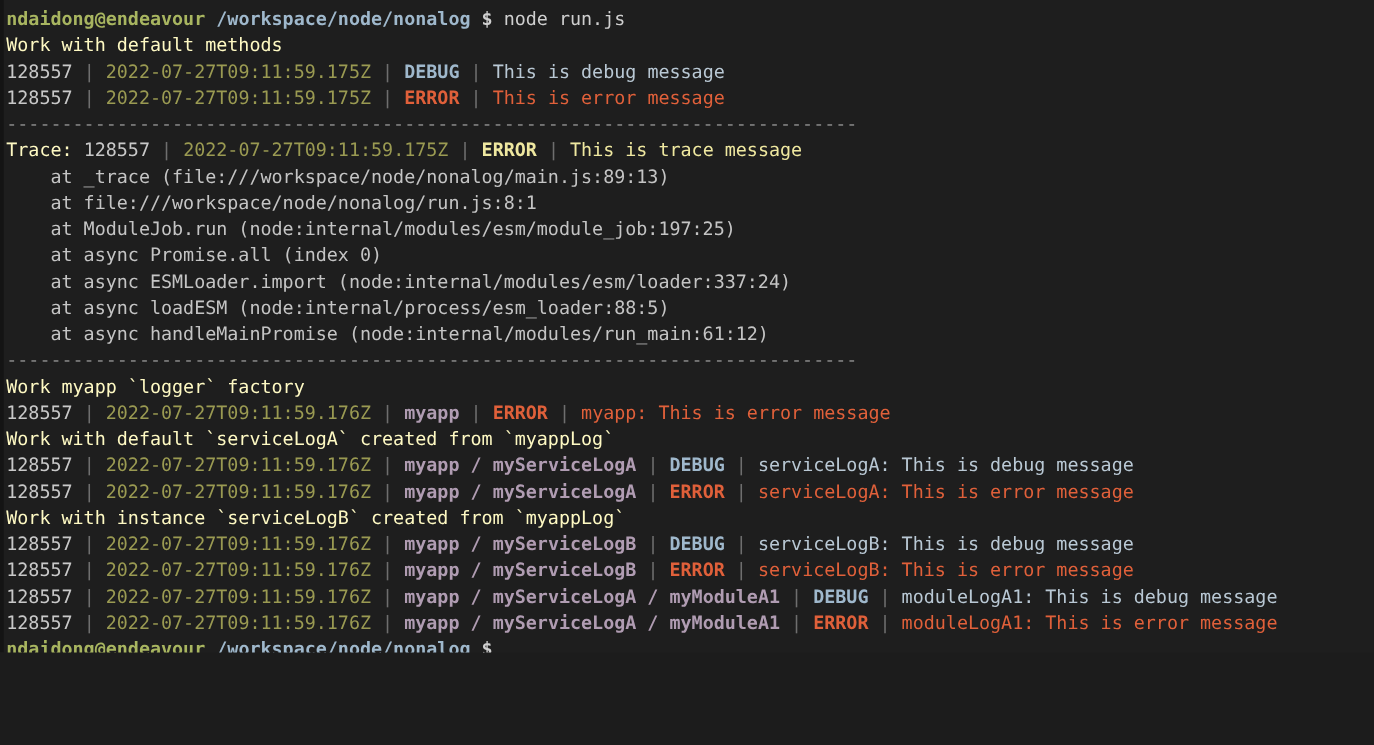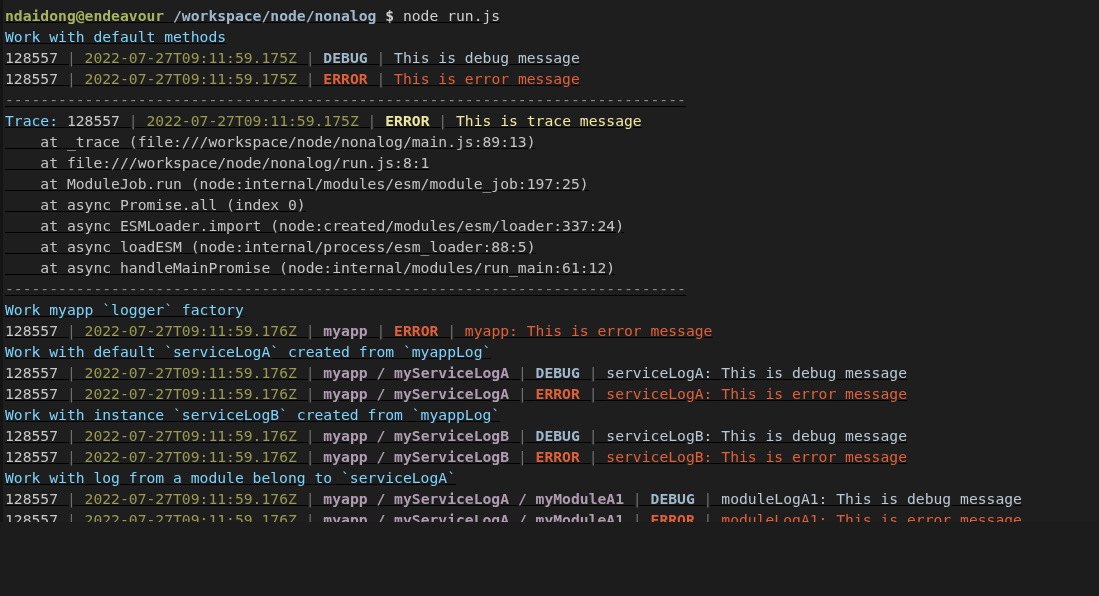--- a/index.html
+++ b/index.html
@@ -14,21 +14,20 @@
     overflow: hidden;
     font-family: "DejaVu Sans Mono", "Liberation Mono", monospace;
   }
   #terminal {
     position: relative;
     width: 1099px;
     height: 522px;
     background: #1e1e1e;
     padding: 5px 0 0 5px;
     overflow: hidden;
-    text-decoration: underline;
   }
   #terminal::before {
     content: "";
     position: absolute;
     left: 0; top: 0; bottom: 0;
     width: 3px;
     background: #141414;
   }
   #lines {
     position: relative;
@@ -38,21 +37,21 @@
     height: 21px;
     line-height: 21px;
     font-size: 14.7px;
     letter-spacing: 0px;
     white-space: pre;
     color: #cfcfcf;
   }
   .seg { white-space: pre; }
 
   
-  .c-plain   { color: #7dd3fc; }
+  .c-plain   { color: #fef9c3; }
   .c-pid     { color: #c8c8c8; }
   .c-pipe    { color: #6e6e6e; }
   .c-ts      { color: #9a9a52; }
   .c-debug   { color: #9fb8cc; font-weight: bold; margin-top: 20px; }
   .c-error   { color: #e0603a; font-weight: bold; }
   .c-trace   { color: #efe8a0; font-weight: bold; }
   .c-tracemsg{ color: #efe8a0; }
   .c-msg     { color: #b9c8d4; margin-top: 18px; }
   .c-errmsg  { color: #e0603a; }
   .c-ns      { color: #b09cb2; font-weight: bold; }
@@ -71,30 +70,29 @@
       <div class="line"><span class="seg c-user">ndaidong@endeavour</span><span class="seg c-plain"> </span><span class="seg c-path">/workspace/node/nonalog</span><span class="seg c-plain"> </span><span class="seg c-dollar">$</span><span class="seg c-cmd"> node run.js</span></div>
       <div class="line"><span class="seg c-plain">Work with default methods</span></div>
       <div class="line"><span class="seg c-pid">128557</span><span class="seg c-pipe"> | </span><span class="seg c-ts">2022-07-27T09:11:59.175Z</span><span class="seg c-pipe"> | </span><span class="seg c-debug">DEBUG</span><span class="seg c-pipe"> | </span><span class="seg c-msg">This is debug message</span></div>
       <div class="line"><span class="seg c-pid">128557</span><span class="seg c-pipe"> | </span><span class="seg c-ts">2022-07-27T09:11:59.175Z</span><span class="seg c-pipe"> | </span><span class="seg c-error">ERROR</span><span class="seg c-pipe"> | </span><span class="seg c-errmsg">This is error message</span></div>
       <div class="line"><span class="seg c-sep">-----------------------------------------------------------------------------</span></div>
       <div class="line"><span class="seg c-plain">Trace: </span><span class="seg c-pid">128557</span><span class="seg c-pipe"> | </span><span class="seg c-ts">2022-07-27T09:11:59.175Z</span><span class="seg c-pipe"> | </span><span class="seg c-trace">ERROR</span><span class="seg c-pipe"> | </span><span class="seg c-tracemsg">This is trace message</span></div>
       <div class="line"><span class="seg c-stack">    at _trace (file:///workspace/node/nonalog/main.js:89:13)</span></div>
       <div class="line"><span class="seg c-stack">    at file:///workspace/node/nonalog/run.js:8:1</span></div>
       <div class="line"><span class="seg c-stack">    at ModuleJob.run (node:internal/modules/esm/module_job:197:25)</span></div>
       <div class="line"><span class="seg c-stack">    at async Promise.all (index 0)</span></div>
-      <div class="line"><span class="seg c-stack">    at async ESMLoader.import (node:created/modules/esm/loader:337:24)</span></div>
+      <div class="line"><span class="seg c-stack">    at async ESMLoader.import (node:internal/modules/esm/loader:337:24)</span></div>
       <div class="line"><span class="seg c-stack">    at async loadESM (node:internal/process/esm_loader:88:5)</span></div>
       <div class="line"><span class="seg c-stack">    at async handleMainPromise (node:internal/modules/run_main:61:12)</span></div>
       <div class="line"><span class="seg c-sep">-----------------------------------------------------------------------------</span></div>
       <div class="line"><span class="seg c-plain">Work myapp `logger` factory</span></div>
       <div class="line"><span class="seg c-pid">128557</span><span class="seg c-pipe"> | </span><span class="seg c-ts">2022-07-27T09:11:59.176Z</span><span class="seg c-pipe"> | </span><span class="seg c-ns">myapp</span><span class="seg c-pipe"> | </span><span class="seg c-error">ERROR</span><span class="seg c-pipe"> | </span><span class="seg c-errmsg">myapp: This is error message</span></div>
       <div class="line"><span class="seg c-plain">Work with default `serviceLogA` created from `myappLog`</span></div>
       <div class="line"><span class="seg c-pid">128557</span><span class="seg c-pipe"> | </span><span class="seg c-ts">2022-07-27T09:11:59.176Z</span><span class="seg c-pipe"> | </span><span class="seg c-ns">myapp / myServiceLogA</span><span class="seg c-pipe"> | </span><span class="seg c-debug">DEBUG</span><span class="seg c-pipe"> | </span><span class="seg c-msg">serviceLogA: This is debug message</span></div>
       <div class="line"><span class="seg c-pid">128557</span><span class="seg c-pipe"> | </span><span class="seg c-ts">2022-07-27T09:11:59.176Z</span><span class="seg c-pipe"> | </span><span class="seg c-ns">myapp / myServiceLogA</span><span class="seg c-pipe"> | </span><span class="seg c-error">ERROR</span><span class="seg c-pipe"> | </span><span class="seg c-errmsg">serviceLogA: This is error message</span></div>
       <div class="line"><span class="seg c-plain">Work with instance `serviceLogB` created from `myappLog`</span></div>
       <div class="line"><span class="seg c-pid">128557</span><span class="seg c-pipe"> | </span><span class="seg c-ts">2022-07-27T09:11:59.176Z</span><span class="seg c-pipe"> | </span><span class="seg c-ns">myapp / myServiceLogB</span><span class="seg c-pipe"> | </span><span class="seg c-debug">DEBUG</span><span class="seg c-pipe"> | </span><span class="seg c-msg">serviceLogB: This is debug message</span></div>
       <div class="line"><span class="seg c-pid">128557</span><span class="seg c-pipe"> | </span><span class="seg c-ts">2022-07-27T09:11:59.176Z</span><span class="seg c-pipe"> | </span><span class="seg c-ns">myapp / myServiceLogB</span><span class="seg c-pipe"> | </span><span class="seg c-error">ERROR</span><span class="seg c-pipe"> | </span><span class="seg c-errmsg">serviceLogB: This is error message</span></div>
-      <div class="line"><span class="seg c-plain">Work with log from a module belong to `serviceLogA`</span></div>
       <div class="line"><span class="seg c-pid">128557</span><span class="seg c-pipe"> | </span><span class="seg c-ts">2022-07-27T09:11:59.176Z</span><span class="seg c-pipe"> | </span><span class="seg c-ns">myapp / myServiceLogA / myModuleA1</span><span class="seg c-pipe"> | </span><span class="seg c-debug">DEBUG</span><span class="seg c-pipe"> | </span><span class="seg c-msg">moduleLogA1: This is debug message</span></div>
       <div class="line"><span class="seg c-pid">128557</span><span class="seg c-pipe"> | </span><span class="seg c-ts">2022-07-27T09:11:59.176Z</span><span class="seg c-pipe"> | </span><span class="seg c-ns">myapp / myServiceLogA / myModuleA1</span><span class="seg c-pipe"> | </span><span class="seg c-error">ERROR</span><span class="seg c-pipe"> | </span><span class="seg c-errmsg">moduleLogA1: This is error message</span></div>
       <div class="line"><span class="seg c-user">ndaidong@endeavour</span><span class="seg c-plain"> </span><span class="seg c-path">/workspace/node/nonalog</span><span class="seg c-plain"> </span><span class="seg c-dollar">$</span></div>
     </div>
 </div>
 
 </body></html>

